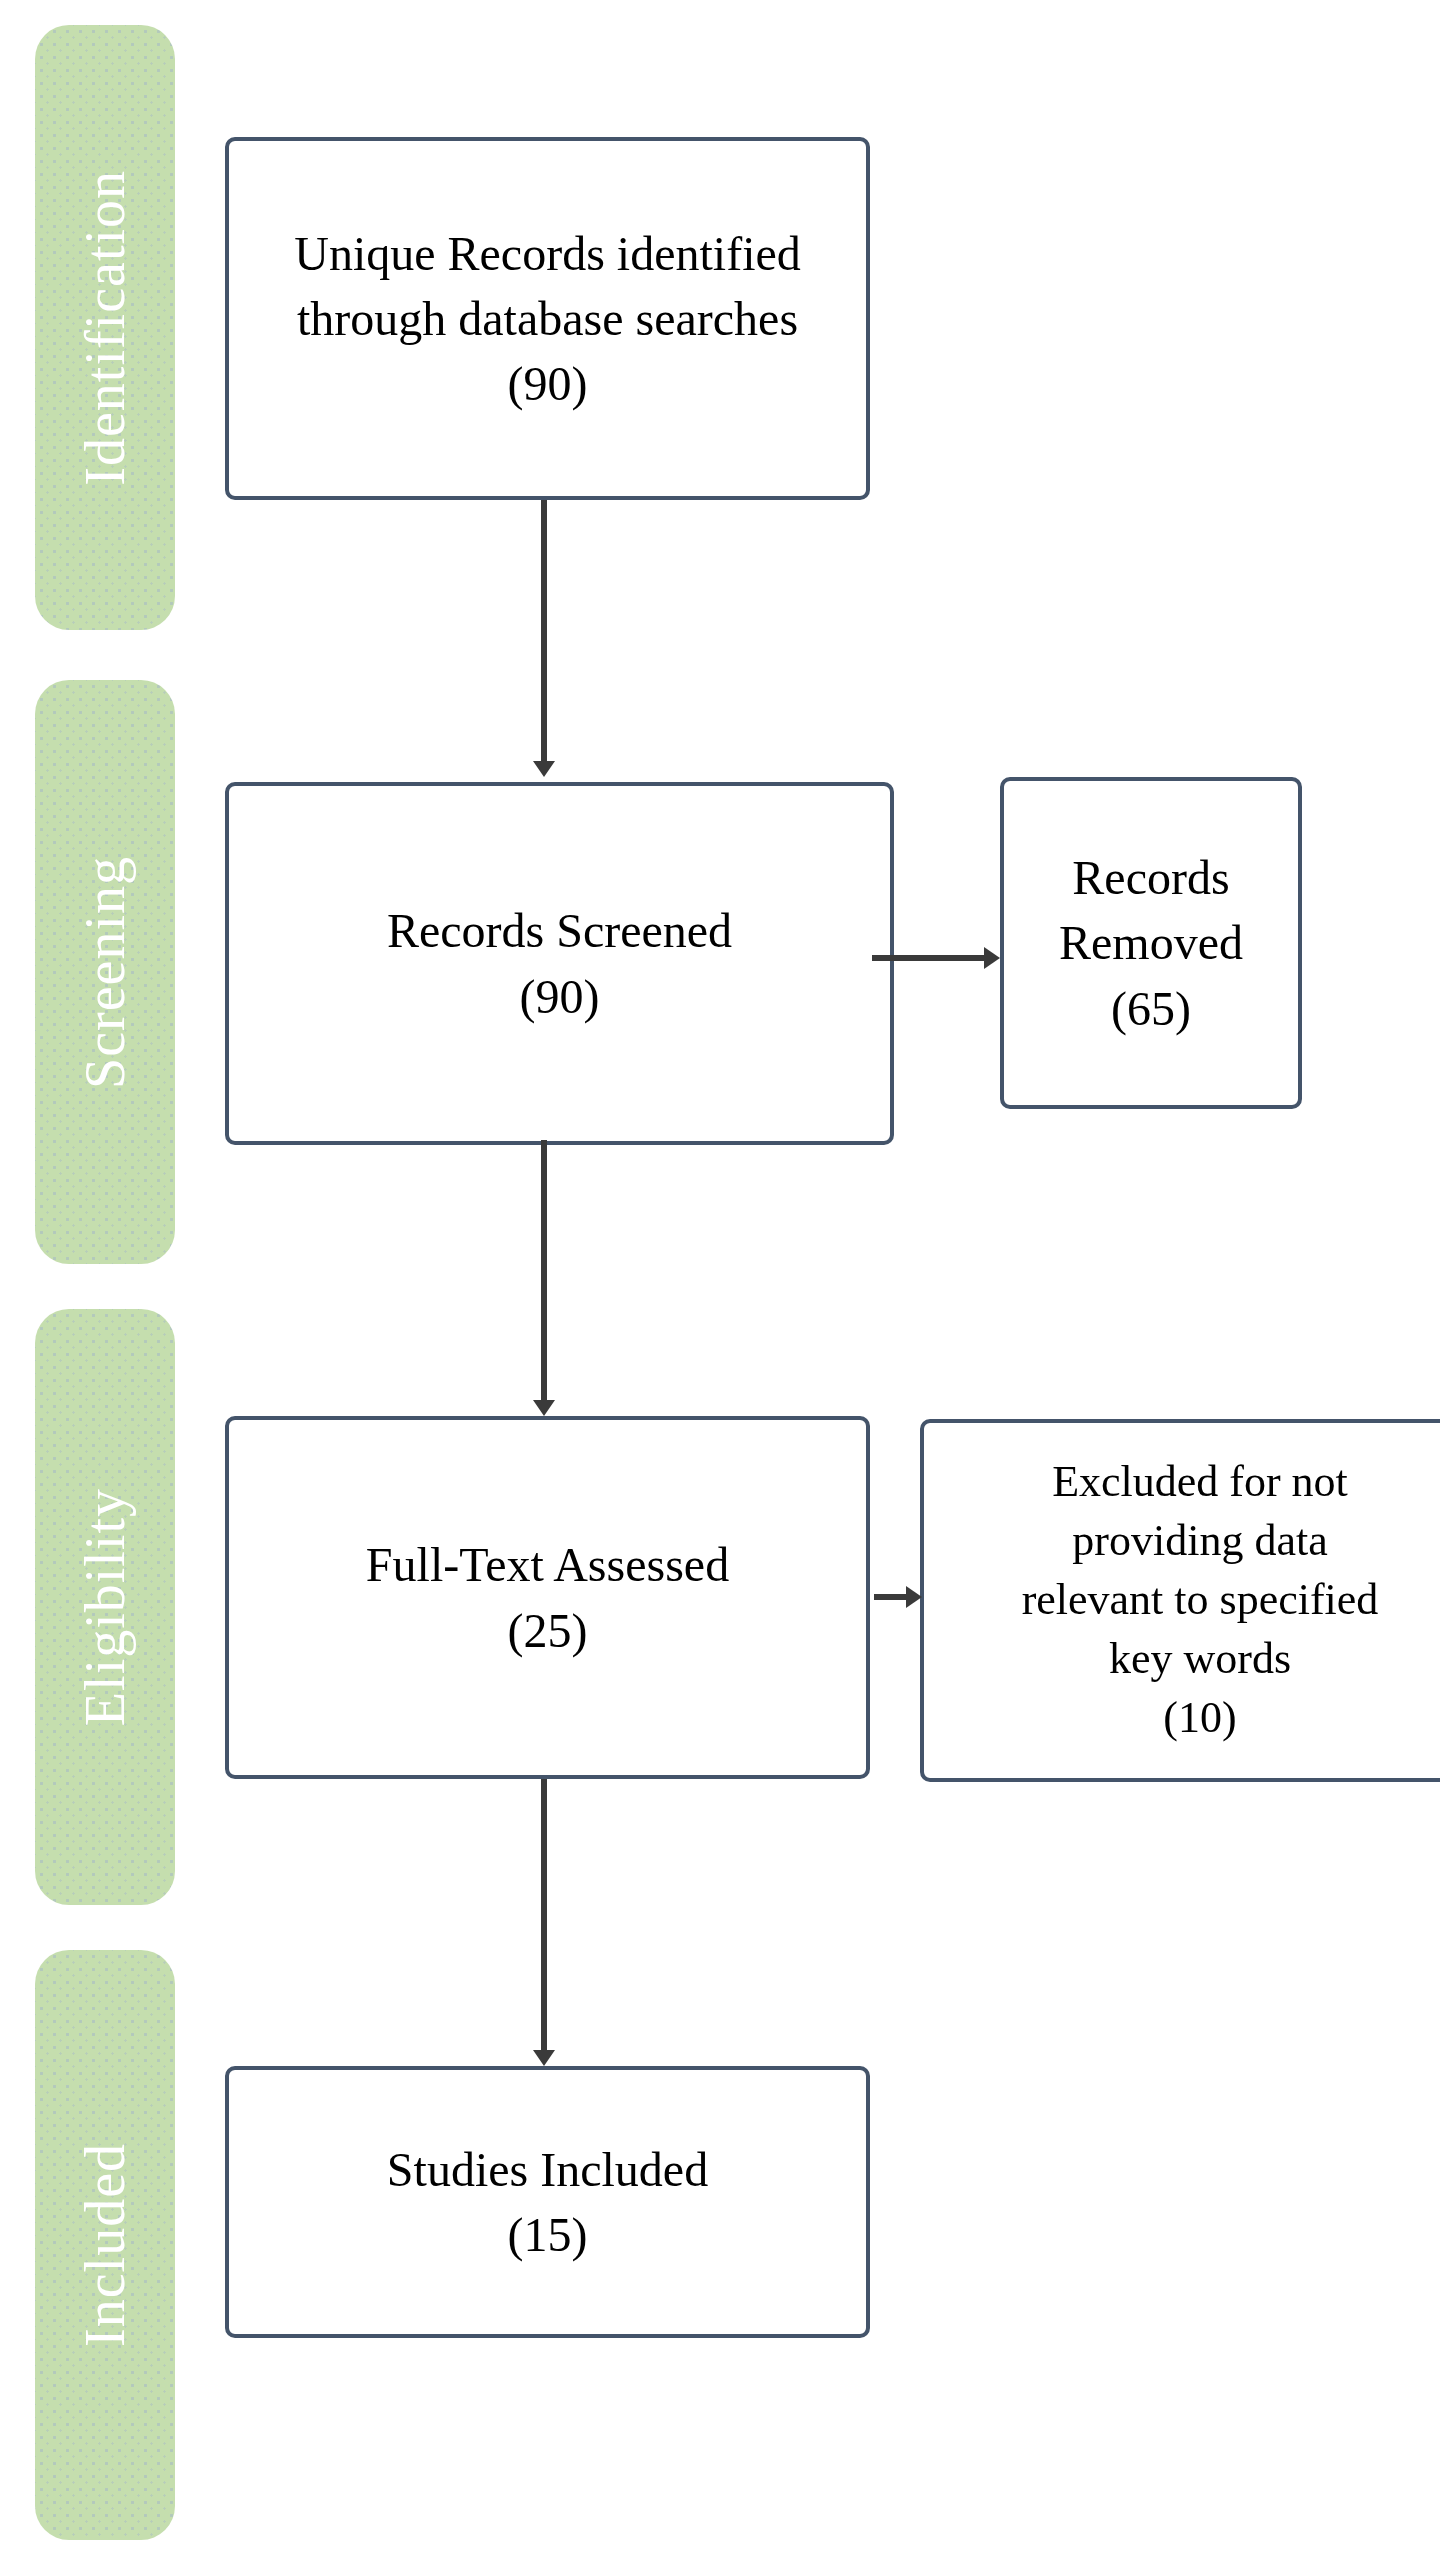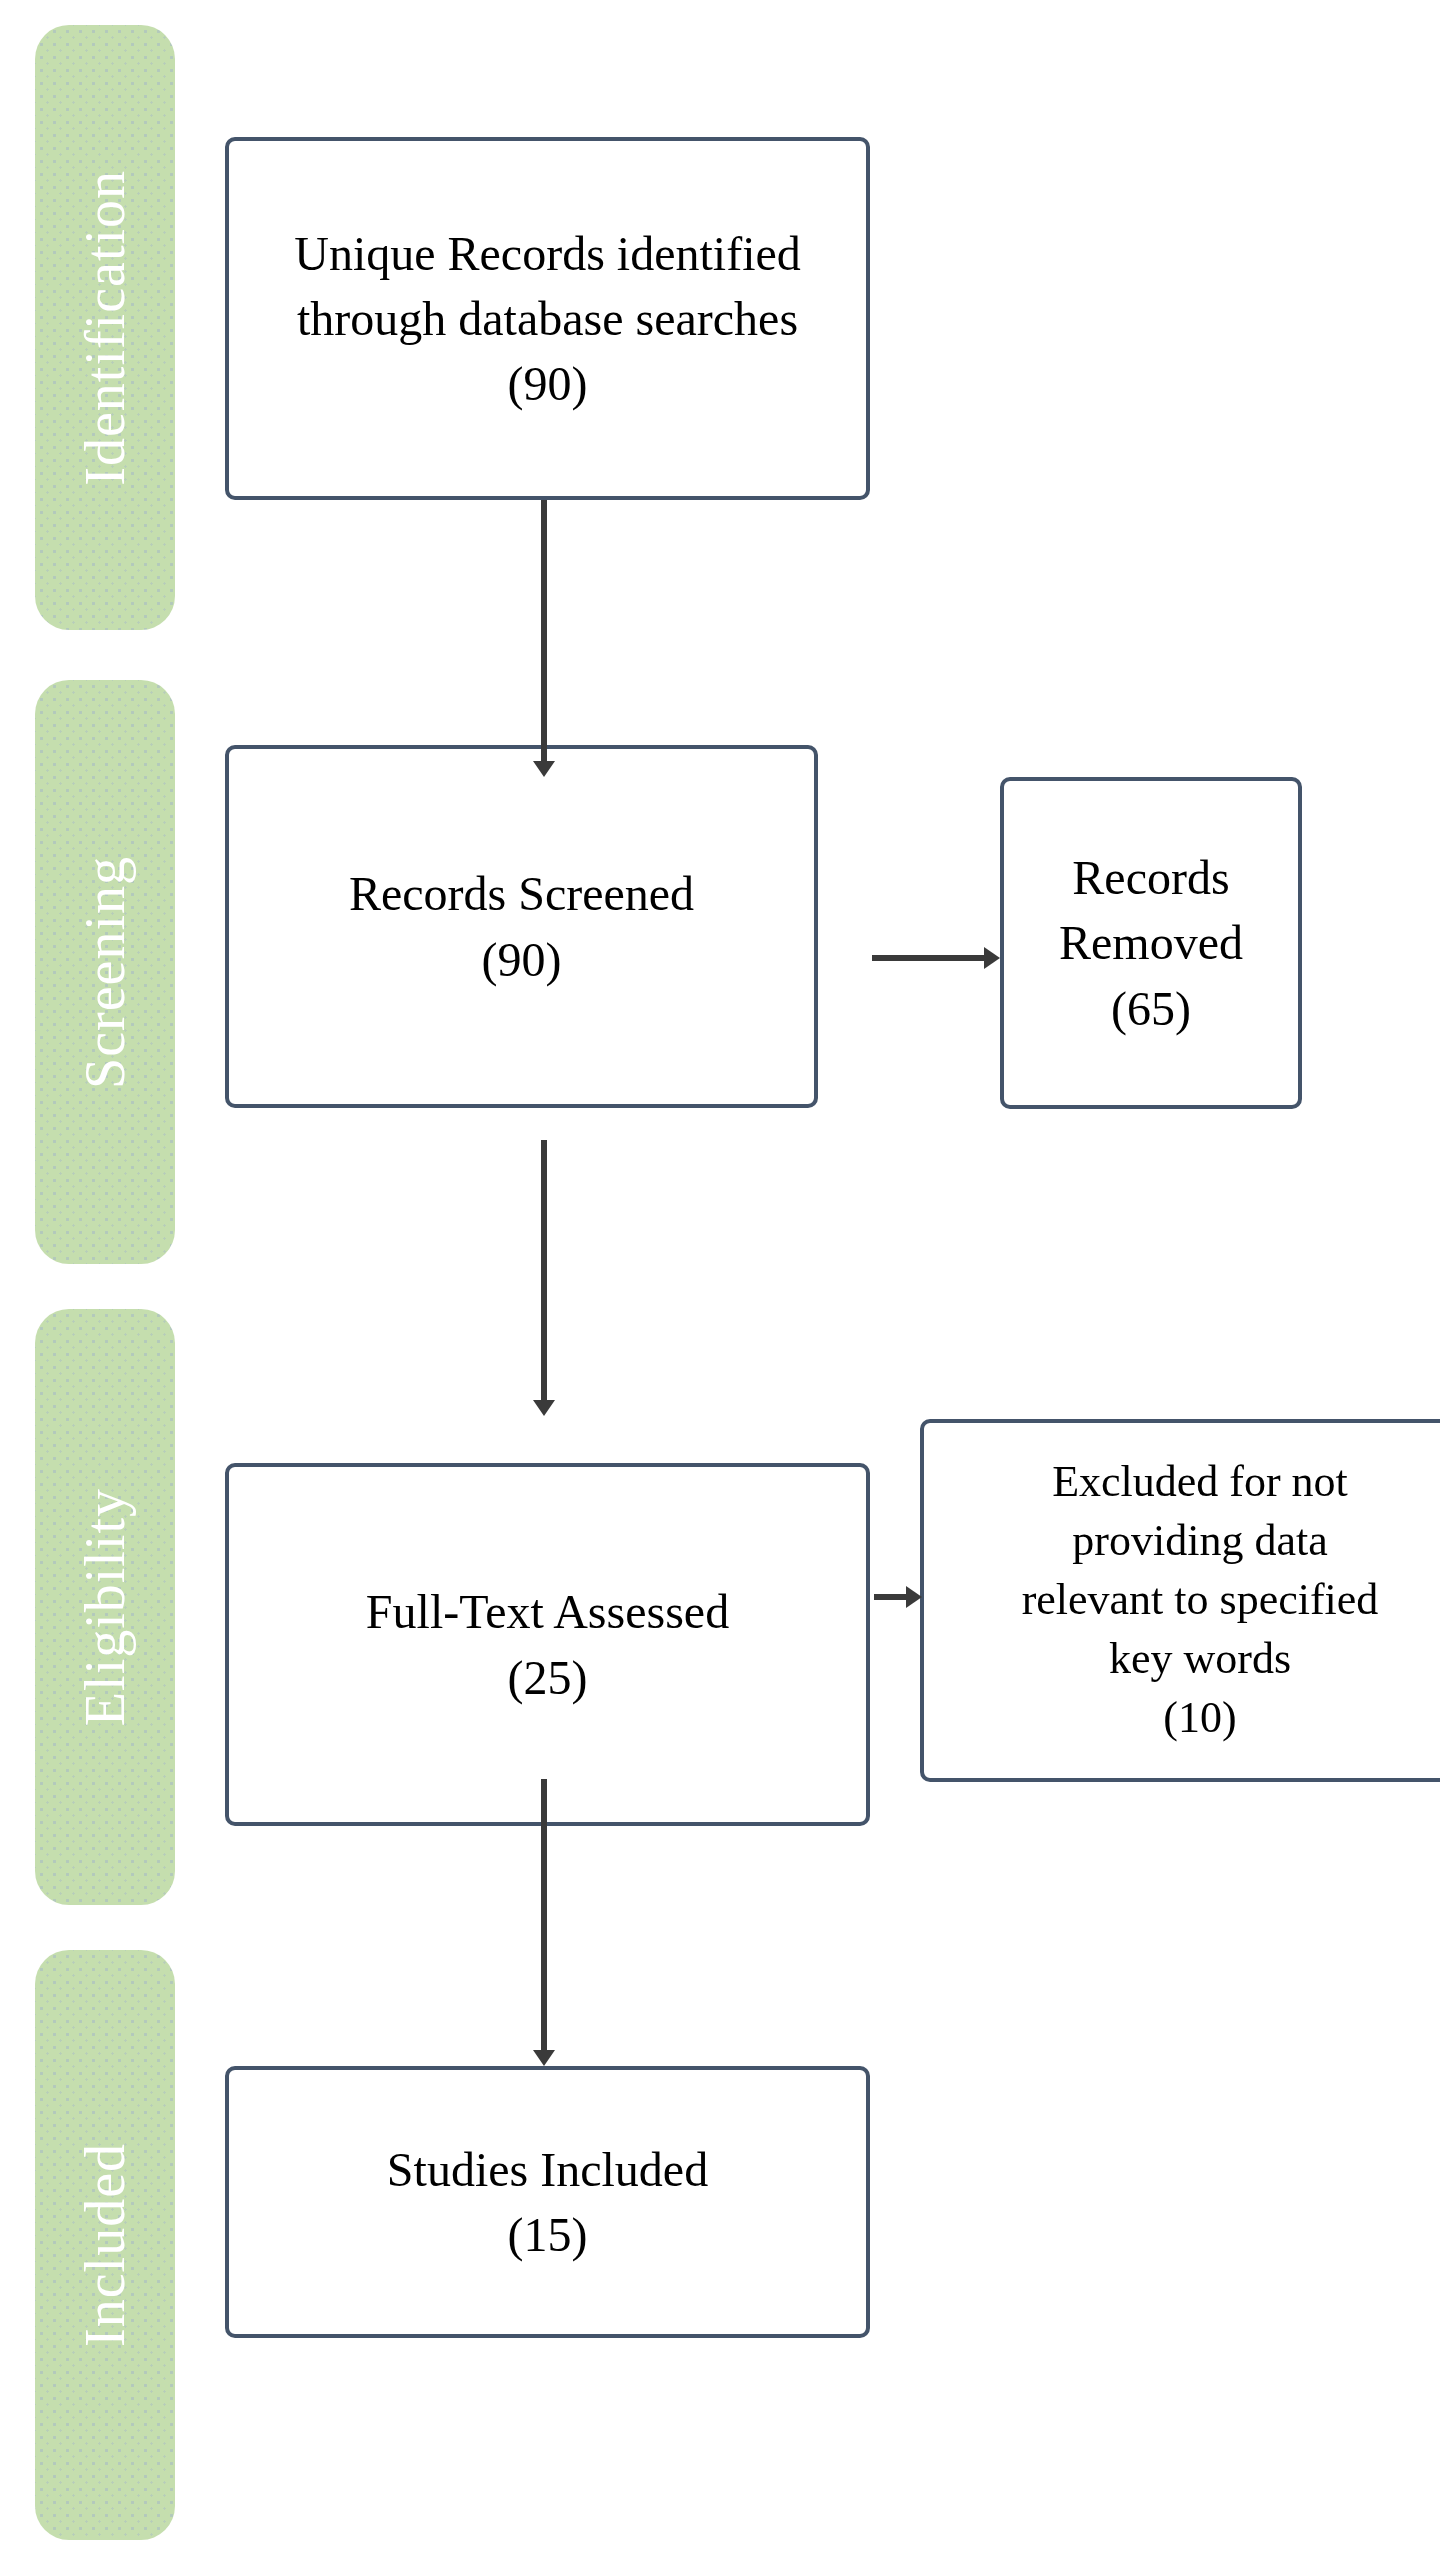--- a/index.html
+++ b/index.html
@@ -65,24 +65,24 @@
     <span class="stage-label">Eligibility</span>
   </div>
   <div class="stage" style="top:1950px;height:590px;">
     <span class="stage-label">Included</span>
   </div>
 
   <div class="box" style="left:225px;top:137px;width:645px;height:363px;">Unique Records identified
 through database searches
 (90)</div>
 
-  <div class="box" style="left:225px;top:745px;width:593px;height:363px;">Records Screened
+  <div class="box" style="left:225px;top:782px;width:669px;height:363px;">Records Screened
 (90)</div>
 
-  <div class="box" style="left:225px;top:1416px;width:645px;height:363px;margin-top:47px;">Full-Text Assessed
+  <div class="box" style="left:225px;top:1416px;width:645px;height:363px;">Full-Text Assessed
 (25)</div>
 
   <div class="box" style="left:225px;top:2066px;width:645px;height:272px;">Studies Included
 (15)</div>
 
   <div class="box" style="left:1000px;top:777px;width:302px;height:332px;">Records
 Removed
 (65)</div>
 
   <div class="box small-font" style="left:920px;top:1419px;width:560px;height:363px;">Excluded for not

